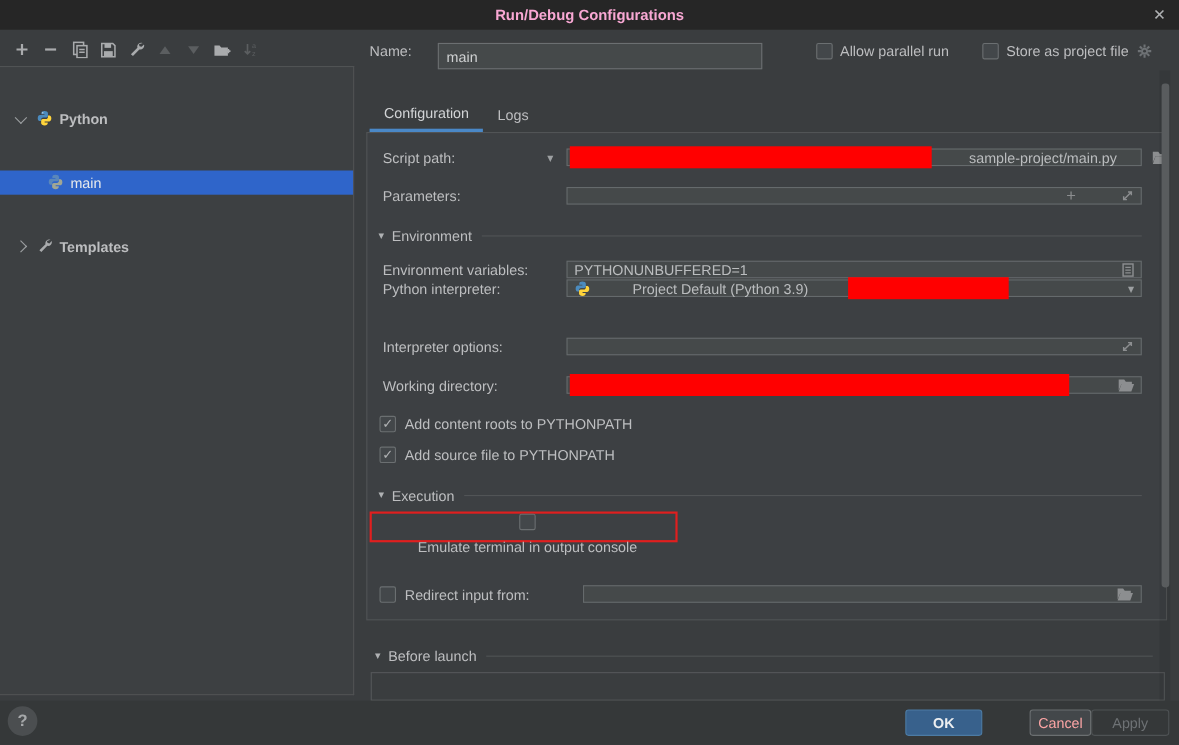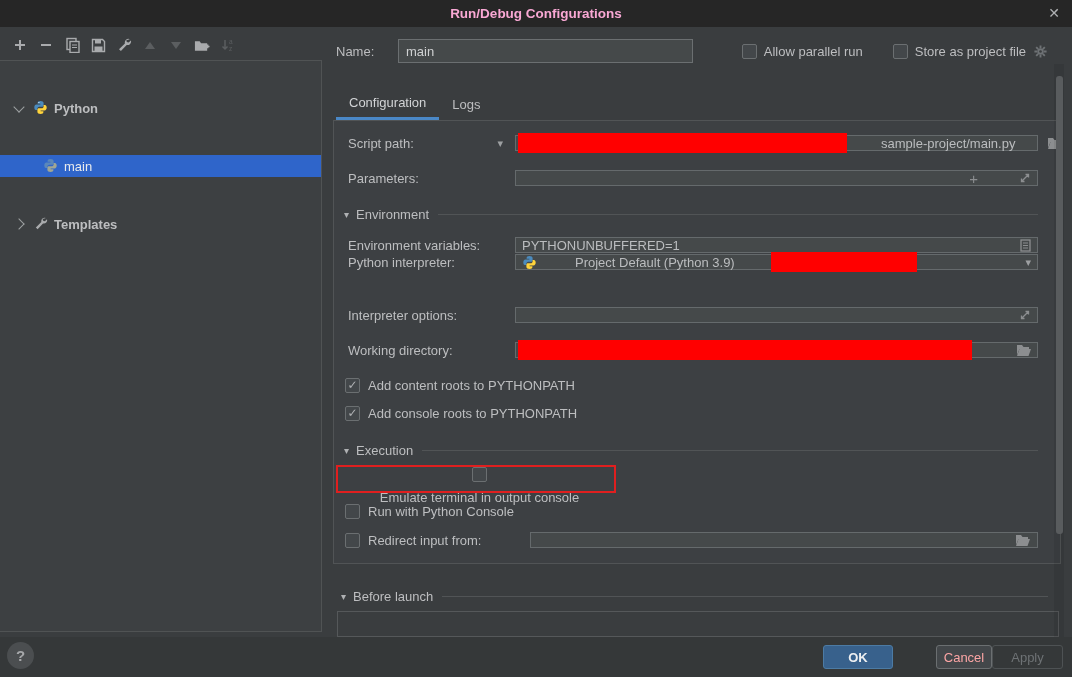--- a/index.html
+++ b/index.html
@@ -31,21 +31,21 @@
   .chev.down { transform:rotate(45deg); margin:0 10px 3px 15px; }
   .chev.right { transform:rotate(-45deg); margin:0 10px 0 15px; }
   .tree-ic { width:16px; height:16px; margin-right:5px; display:inline-flex; }
   .indent { width:43px; display:inline-block; }
 
   
   .help-btn { position:absolute; left:7px; top:642px; width:27px; height:27px; border-radius:50%;
     background:#4B4E50; color:#A6A8AA; font-size:15px; font-weight:bold; display:flex; align-items:center; justify-content:center; }
 
   
-  .name-row { position:absolute; left:336px; top:39px; width:712px; height:24px; display:flex; align-items:center; }
+  .name-row { position:absolute; left:336px; top:39px; width:712px; height:24px; display:flex; align-items:flex-start; }
   .name-label { width:62px; }
   .name-input { width:295px; height:24px; background:#45494A; border:1px solid #6B6F71; color:#CFD1D2;
     display:flex; align-items:center; padding-left:7px; }
   .name-cbs { margin-left:auto; display:flex; align-items:center; gap:7px; }
   .cb { width:15px; height:15px; background:#43474A; border:1px solid #6B6F71; border-radius:2px;
     display:inline-flex; align-items:center; justify-content:center; flex:none; }
   .cb span { color:#B0B2B4; font-size:12px; line-height:1; }
   .gap24 { width:16px; }
 
   
@@ -311,38 +311,34 @@
       <span class="cb">
           <span>✓</span>
         </span>
       <span>Add content roots to PYTHONPATH</span>
     </div>
 
     <div class="fcheck" style="top:283px">
       <span class="cb">
           <span>✓</span>
         </span>
-      <span>Add console roots to PYTHONPATH</span>
+      <span>Add source file to PYTHONPATH</span>
     </div>
 
     <div class="fsection" style="top:321px">
       <span class="sarrow">▾</span>
       <span>Execution</span>
       <span class="hr"></span>
     </div>
 
     <div class="annot">
       <span class="cb"></span>
       <span style="white-space:nowrap">Emulate terminal in output console</span>
     </div>
 
-    <div class="fcheck" style="top:381px">
-      <span class="cb"></span>
-      <span>Run with Python Console</span>
-    </div>
 
     <div class="frow" style="top:406px; left:11px">
       <span class="cb" style="margin-right:8px"></span>
       <span class="flabel" style="width:162px">Redirect input from:</span>
       <div class="ffield empty">
         <span class="field-ic">
           <svg width="16" height="13" viewBox="0 0 16 13">
               <path d="M1 1h5l1.5 2H13v2H3.5L1 11z" fill="#8C8E90"></path>
               <path d="M3.5 5H15l-2.5 7H1z" fill="#8C8E90"></path>
             </svg>

